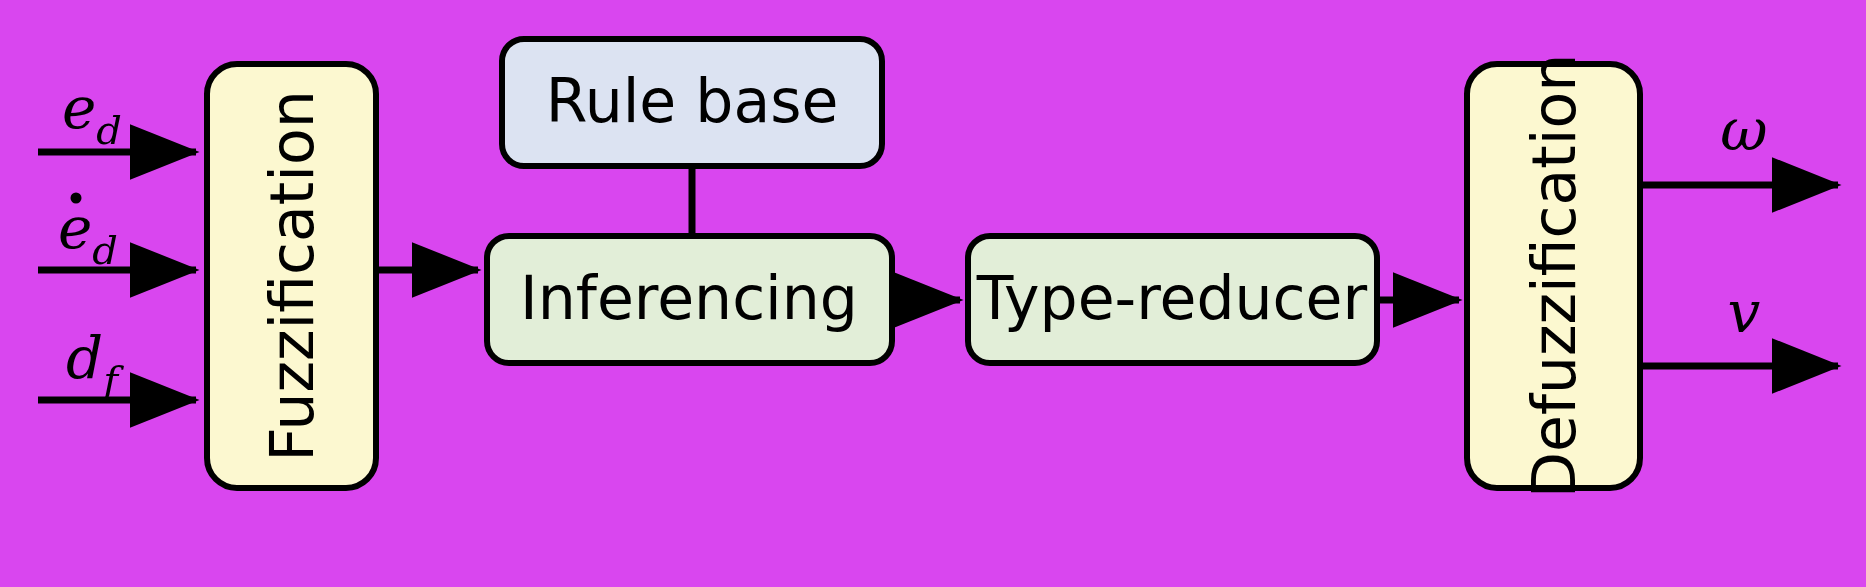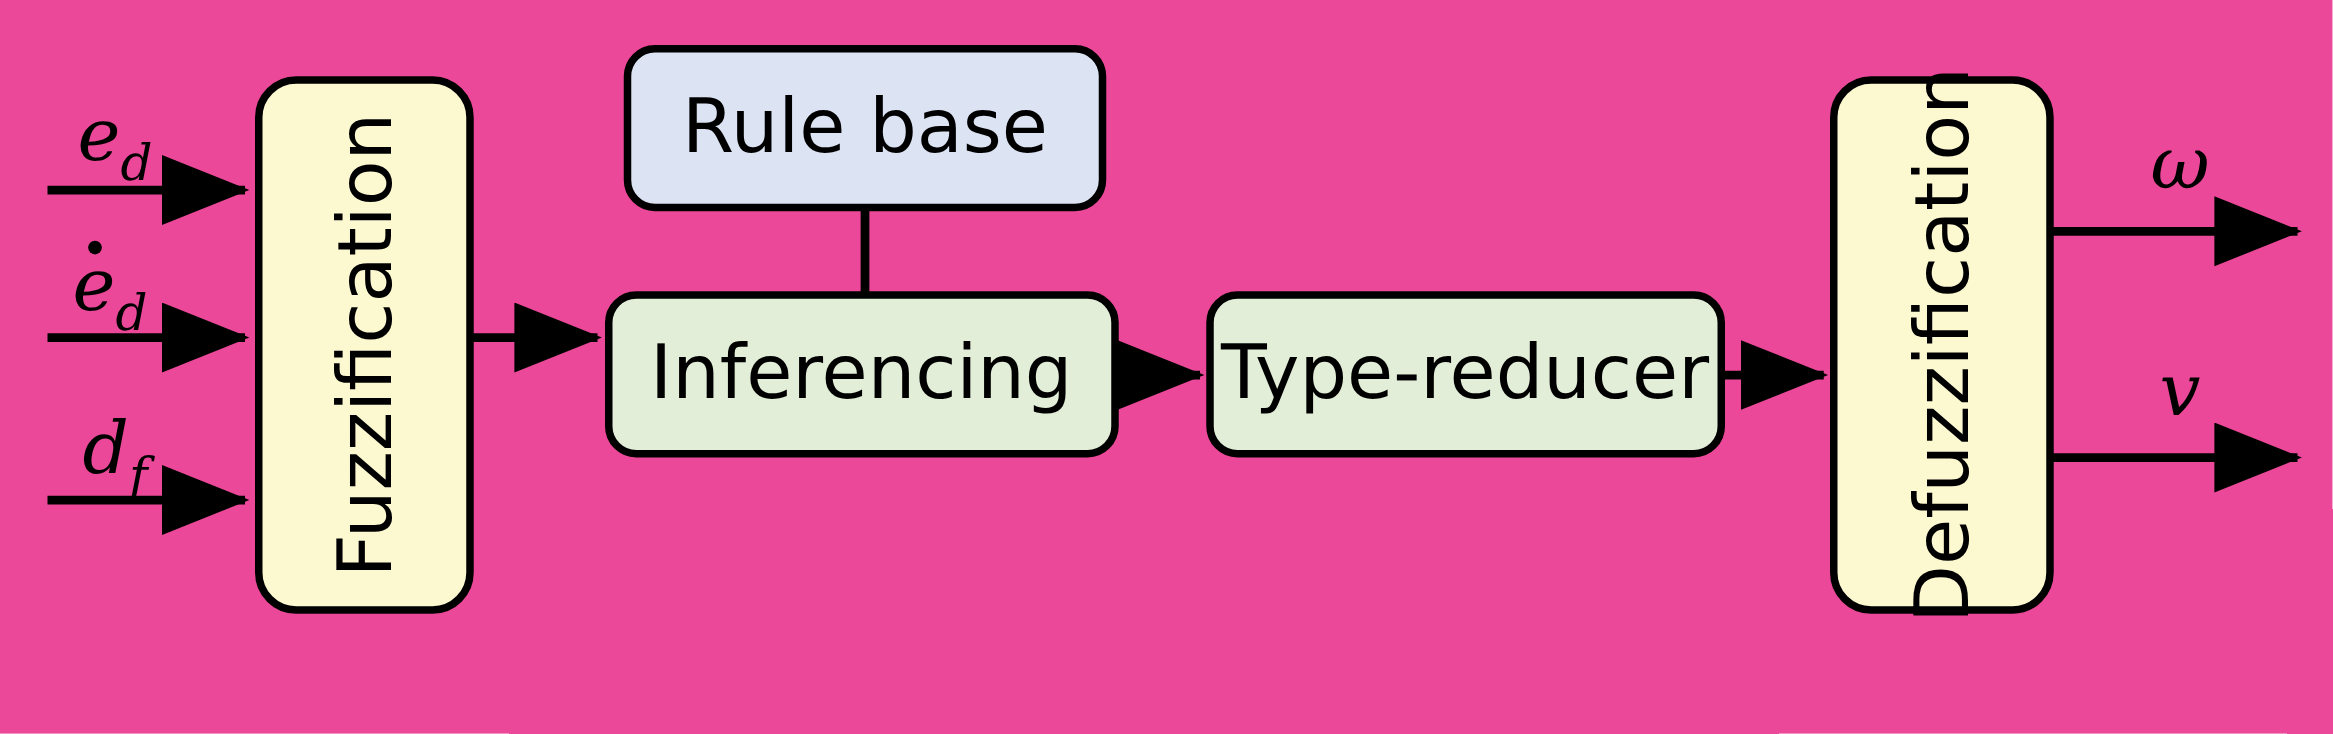--- a/index.html
+++ b/index.html
@@ -5,21 +5,21 @@
 <style>
   html, body {
     margin: 0;
     padding: 0;
     background: #ffffff;
   }
   #canvas {
     position: relative;
     width: 1866px;
     height: 587px;
-    background: #ec4899;
+    background: #d946ef;
     overflow: hidden;
     font-family: "DejaVu Sans", sans-serif;
   }
   #diagram-svg {
     position: absolute;
     left: 0;
     top: 0;
     width: 1866px;
     height: 587px;
   }

